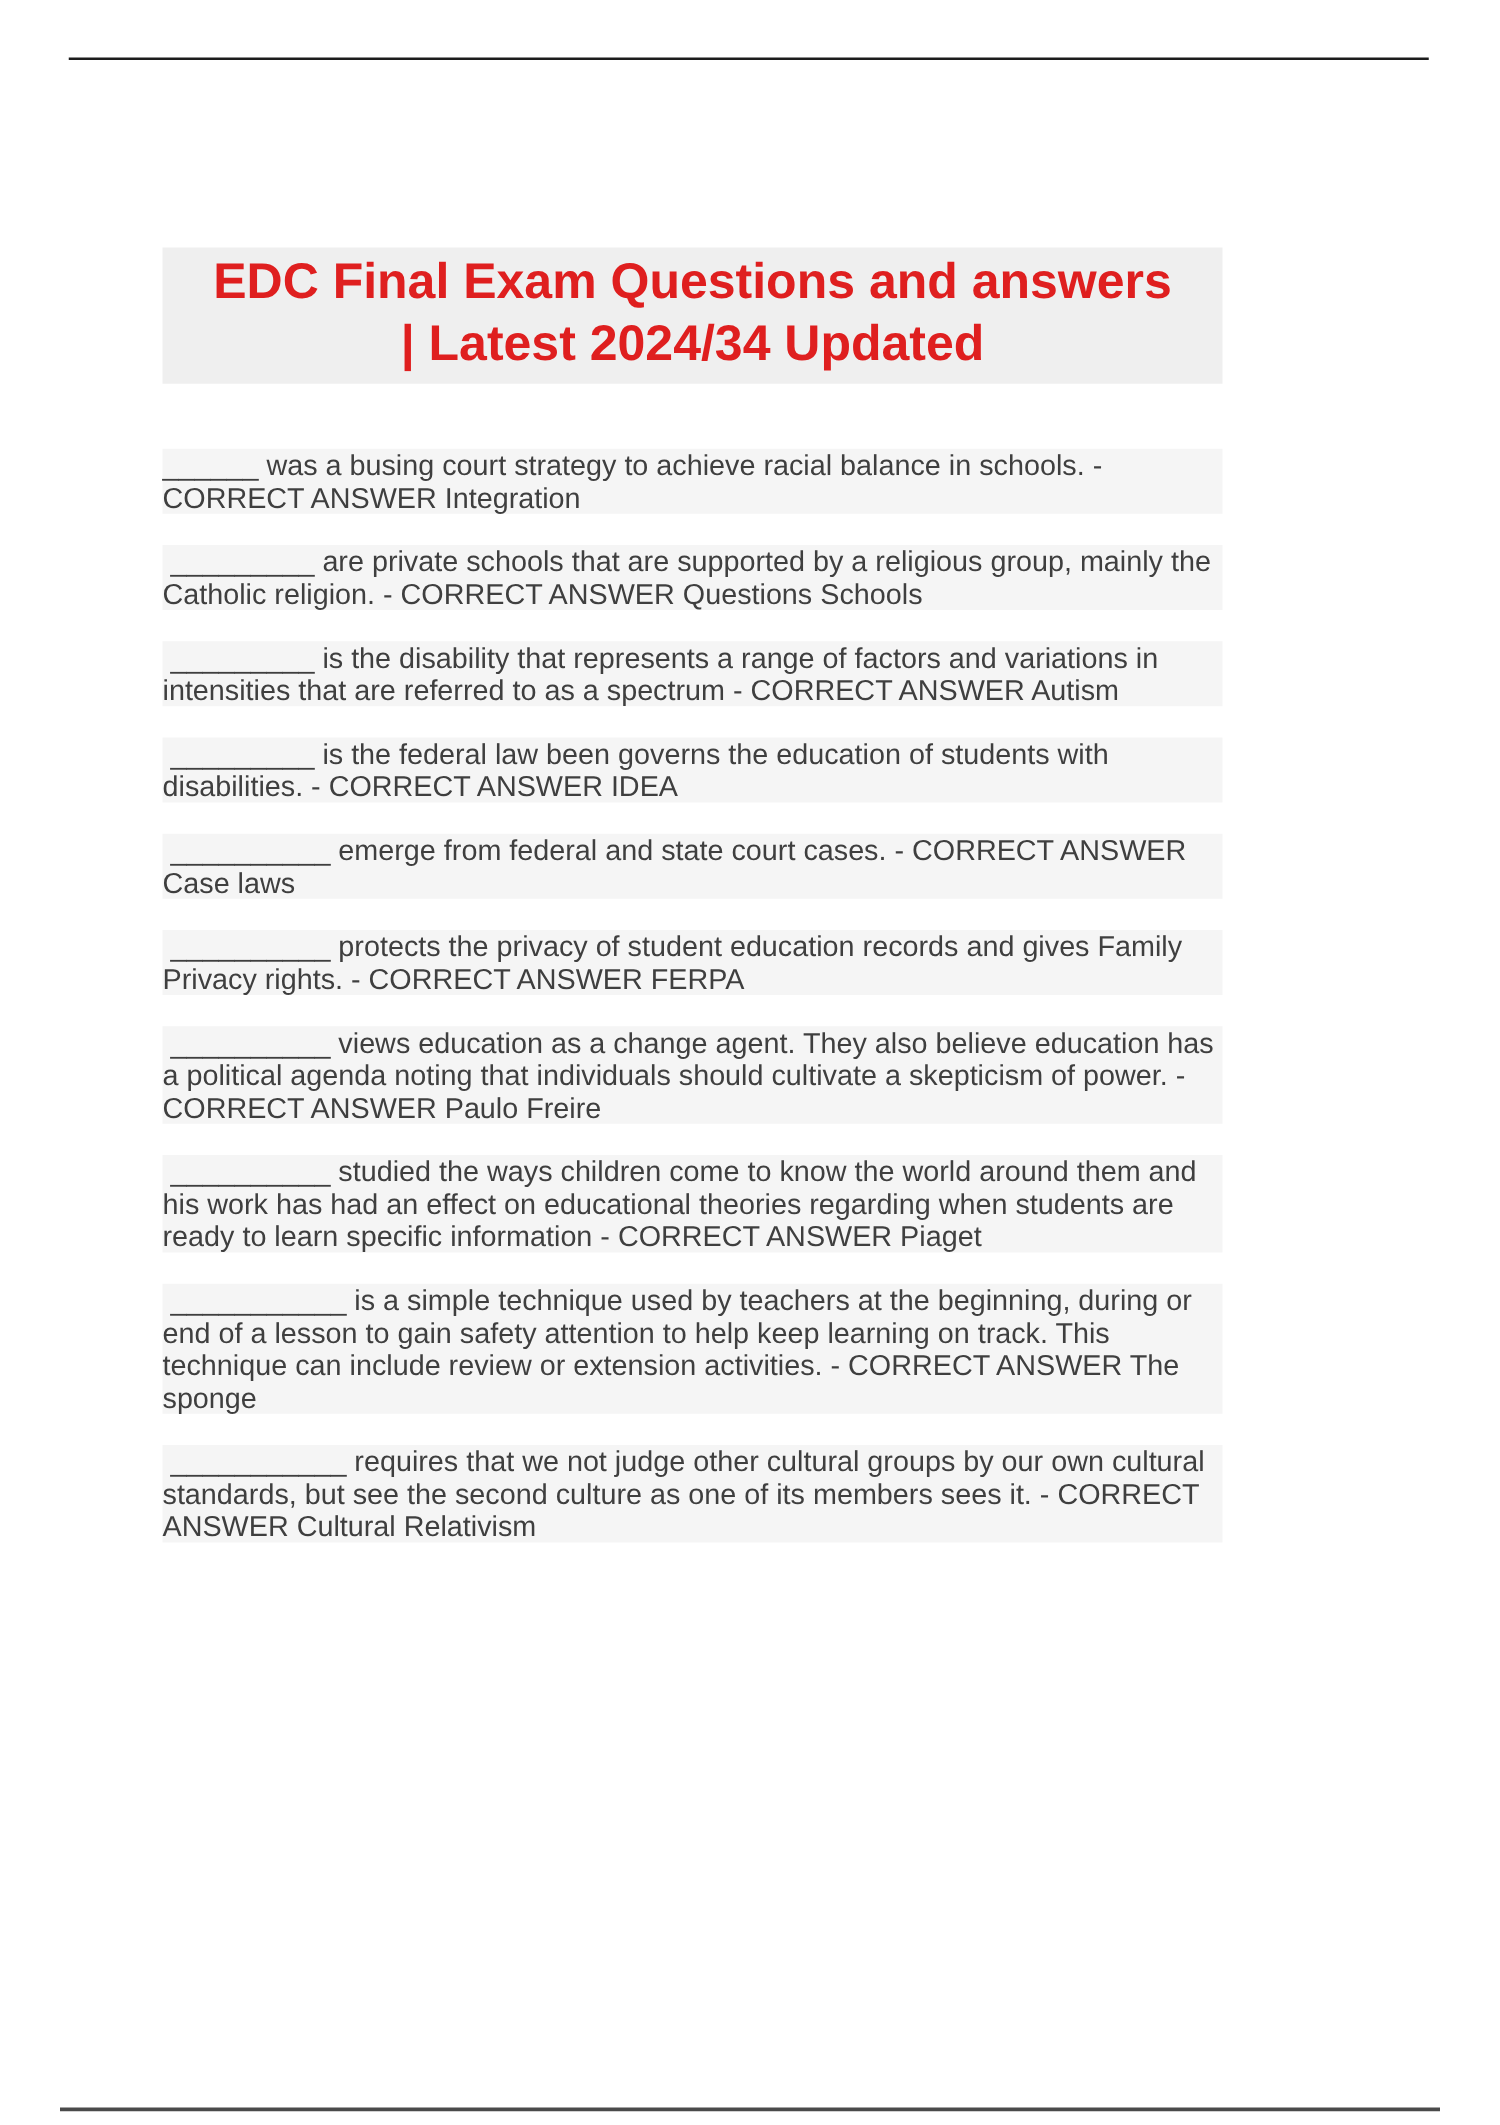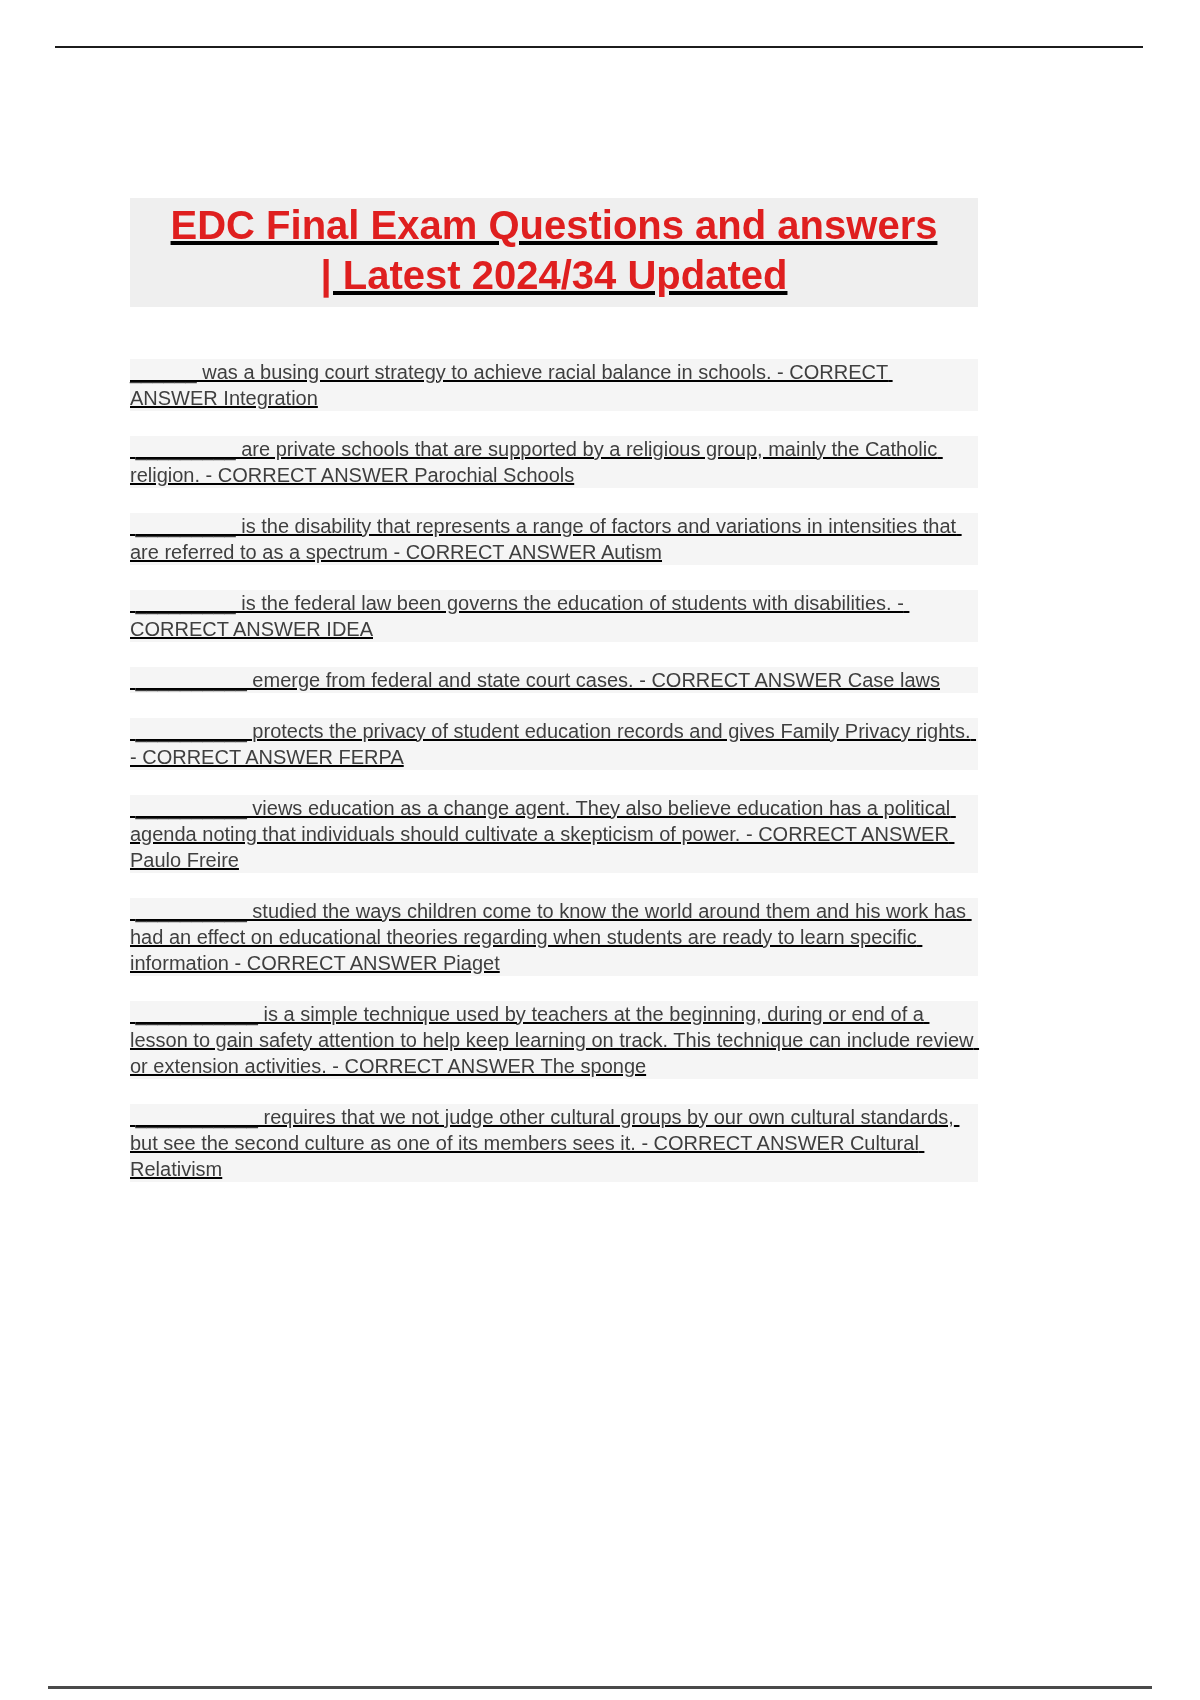--- a/index.html
+++ b/index.html
@@ -38,39 +38,38 @@
     left: 48px;
     right: 48px;
     height: 3px;
     background: var(--rule_bottom);
   }
   .content-col {
     position: absolute;
     top: 198px;
     left: 130px;
     width: 848px;
-    text-decoration: underline;
   }
   .title-block {
     background: #efefef;
     color: var(--title_red);
     font-weight: bold;
     font-size: 40px;
     line-height: 1.26;
     text-align: center;
     padding: 2px 0 6px 0;
     letter-spacing: 0px;
   }
   .questions {
     margin-top: 52px;
   }
   .q {
     background: var(--highlight);
     color: var(--body_text);
-    font-size: 20px;
+    font-size: 23px;
     line-height: 26px;
     margin-bottom: 25px;
     white-space: pre-wrap;
   }
 </style>
 </head>
 <body>
 
 <div class="page">
 
@@ -78,21 +77,21 @@
 
   <div class="content-col">
 
     <div class="title-block">
       <span>EDC Final Exam Questions and answers</span><br>
       <span>| Latest 2024/34 Updated</span>
     </div>
 
     <div class="questions">
       <p class="q">______ was a busing court strategy to achieve racial balance in schools. - CORRECT ANSWER Integration</p>
-      <p class="q"> _________ are private schools that are supported by a religious group, mainly the Catholic religion. - CORRECT ANSWER Parochial Schools</p>
+      <p class="q"> _________ are private schools that are supported by a religious group, mainly the Catholic religion. - CORRECT ANSWER Questions Schools</p>
       <p class="q"> _________ is the disability that represents a range of factors and variations in intensities that are referred to as a spectrum - CORRECT ANSWER Autism</p>
       <p class="q"> _________ is the federal law been governs the education of students with disabilities. - CORRECT ANSWER IDEA</p>
       <p class="q"> __________ emerge from federal and state court cases. - CORRECT ANSWER Case laws</p>
       <p class="q"> __________ protects the privacy of student education records and gives Family Privacy rights. - CORRECT ANSWER FERPA</p>
       <p class="q"> __________ views education as a change agent. They also believe education has a political agenda noting that individuals should cultivate a skepticism of power. - CORRECT ANSWER Paulo Freire</p>
       <p class="q"> __________ studied the ways children come to know the world around them and his work has had an effect on educational theories regarding when students are ready to learn specific information - CORRECT ANSWER Piaget</p>
       <p class="q"> ___________ is a simple technique used by teachers at the beginning, during or end of a lesson to gain safety attention to help keep learning on track. This technique can include review or extension activities. - CORRECT ANSWER The sponge</p>
       <p class="q"> ___________ requires that we not judge other cultural groups by our own cultural standards, but see the second culture as one of its members sees it. - CORRECT ANSWER Cultural Relativism</p>
     </div>
 

